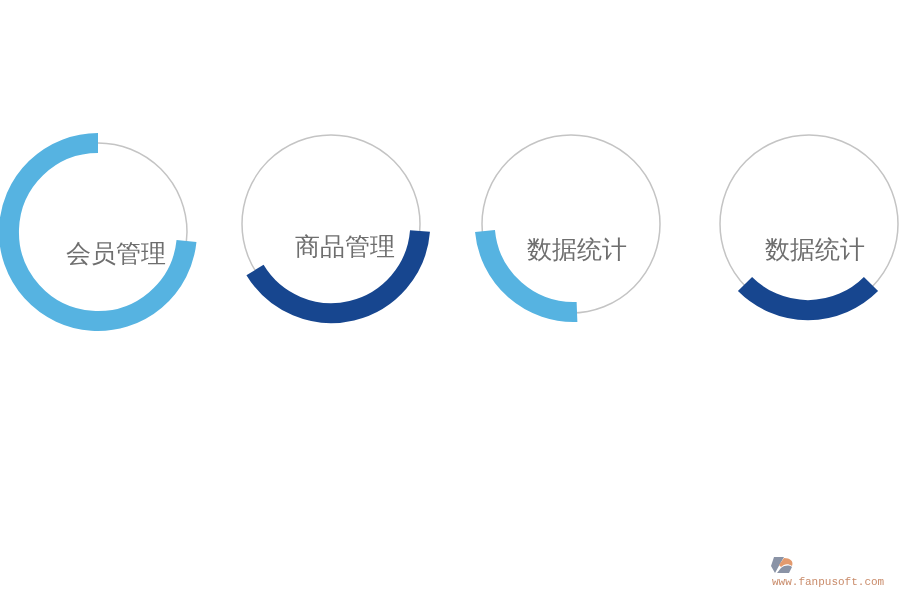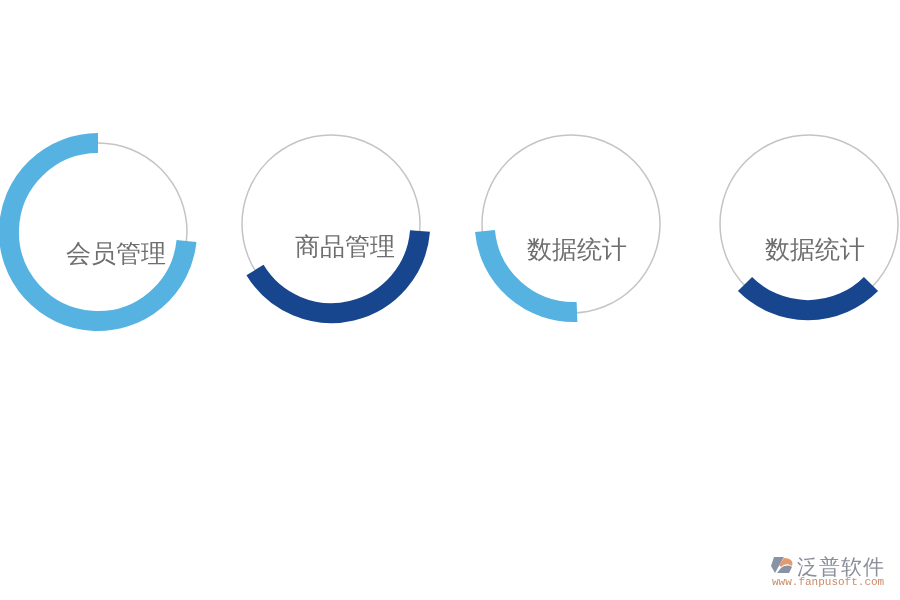--- a/index.html
+++ b/index.html
@@ -47,15 +47,14 @@
   <div class="label" style="left:577px; top:249px;">数据统计</div>
   <div class="label" style="left:815px; top:249px;text-align:center;">数据统计</div>
 </div>
 
 <div class="logo">
   <svg class="logo-icon" viewBox="0 0 26 20">
     <path d="M4 2 L14 2 L10 9 L5 18 L1 11 Z" fill="#8a93a6"></path>
     <path d="M14 3 C20 3 24 6 22 11 C18 8 14 9 11 12 L9 10 Z" fill="#e39a6e"></path>
     <path d="M11 13 C15 10 19 10 22 12 L19 18 L7 18 Z" fill="#8a93a6"></path>
   </svg>
-  <div class="logo-text">泛普软件</div>
   <div class="logo-url">www.fanpusoft.com</div>
 </div>
 
 </body></html>

